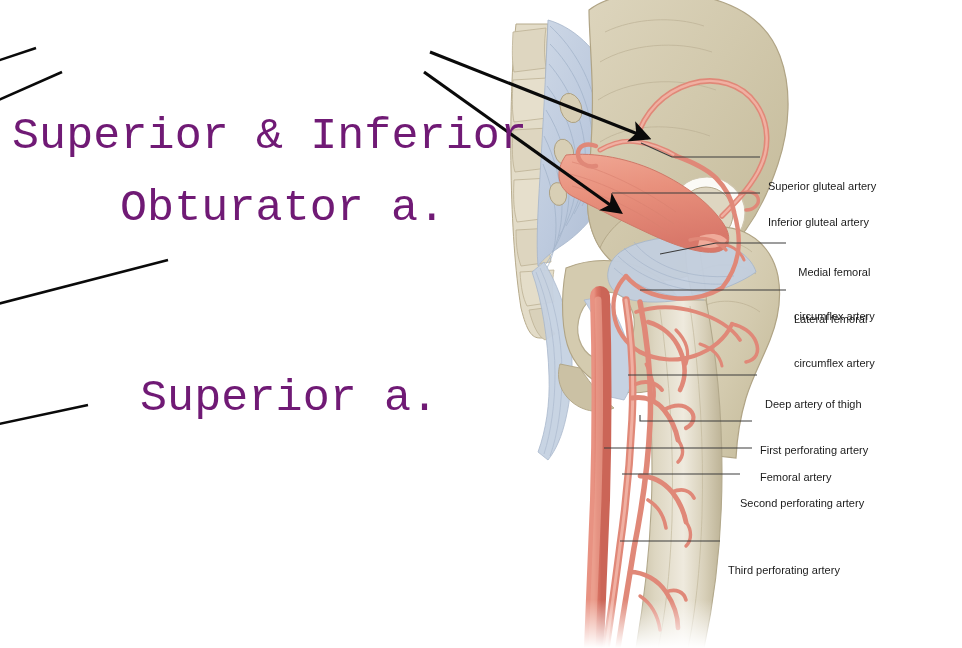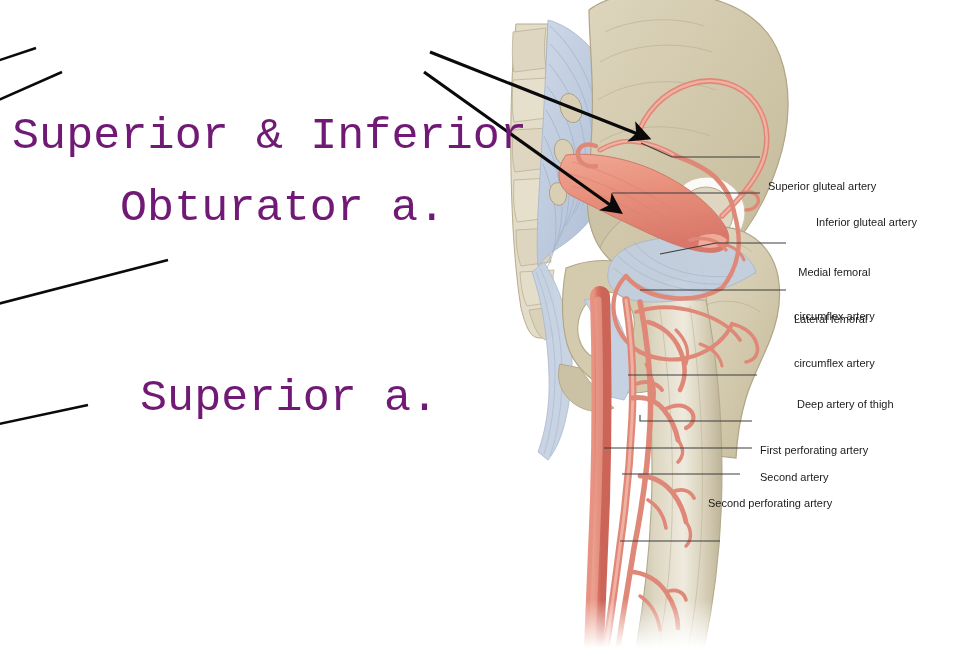--- a/index.html
+++ b/index.html
@@ -336,44 +336,47 @@
   </div>
 
   <div class="callout" style="left:120px; top:183px;text-align:right;">Obturator a.</div>
 
   <div class="callout" style="left:140px; top:373px;">Superior a.</div>
 
   <div class="atlas-label" style="left:768px; top:150px;">
     <div>Superior gluteal artery</div>
   </div>
 
-  <div class="atlas-label" style="left:768px; top:186px;margin-left:48px;">
+  <div class="atlas-label" style="left:768px; top:186px;">
     <div>Inferior gluteal artery</div>
   </div>
 
   <div class="atlas-label" style="left:794px; top:236px;text-align:center;">
     <div>Medial femoral</div>
     <div>circumflex artery</div>
   </div>
 
   <div class="atlas-label" style="left:794px; top:283px;">
     <div>Lateral femoral</div>
     <div>circumflex artery</div>
   </div>
 
-  <div class="atlas-label" style="left:765px; top:368px;margin-left:32px;">
+  <div class="atlas-label" style="left:765px; top:368px;">
     <div>Deep artery of thigh</div>
   </div>
 
   <div class="atlas-label" style="left:760px; top:414px;">
     <div>First perforating artery</div>
   </div>
 
   <div class="atlas-label" style="left:760px; top:441px;">
-    <div>Second artery</div>
-  </div>
-
-  <div class="atlas-label" style="left:708px; top:467px;">
+    <div>Femoral artery</div>
+  </div>
+
+  <div class="atlas-label" style="left:740px; top:467px;">
     <div>Second perforating artery</div>
   </div>
 
+  <div class="atlas-label" style="left:728px; top:534px;">
+    <div>Third perforating artery</div>
+  </div>
 
 </div>
 
 </body></html>

